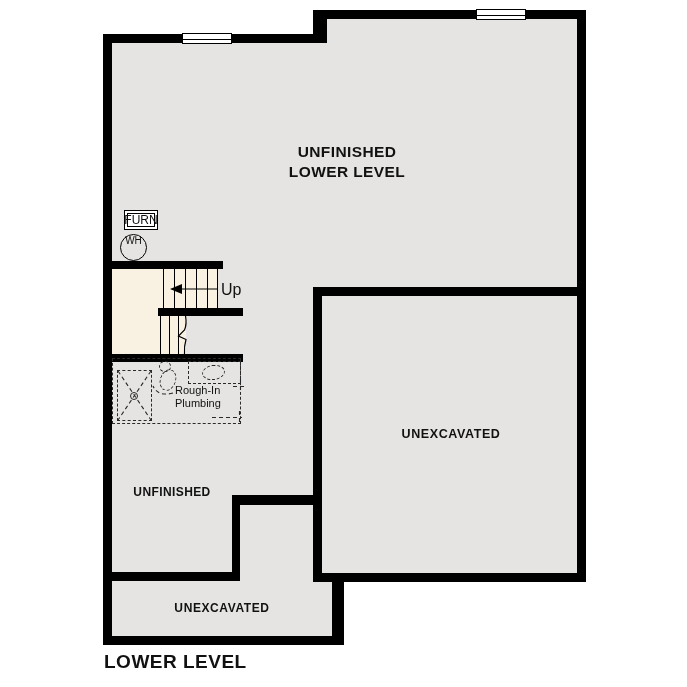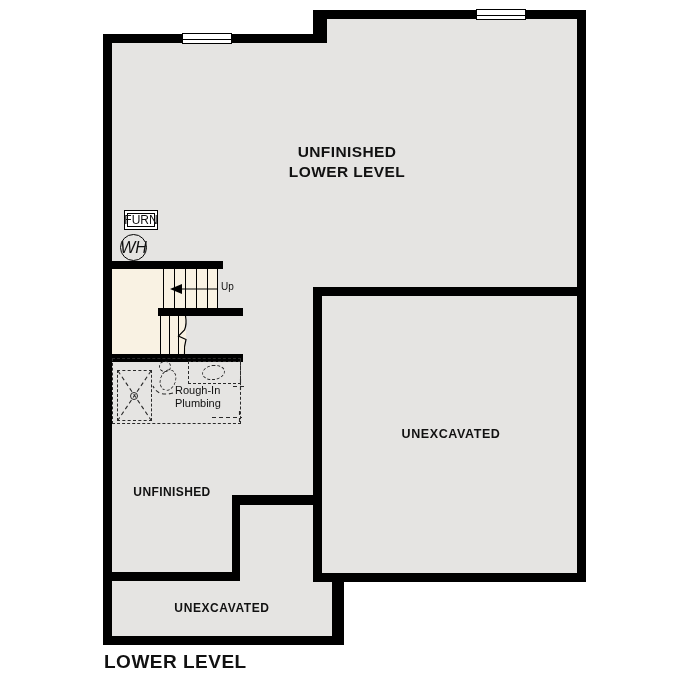--- a/index.html
+++ b/index.html
@@ -9,28 +9,28 @@
   .cream{position:absolute;background:#f9f2e3;}
   .wall{position:absolute;background:#000000;}
   .window{position:absolute;background:#ffffff;border:1px solid #000;box-sizing:border-box;}
   .window-line{position:absolute;left:0;right:0;top:50%;height:1px;background:#000;}
   .room-label{position:absolute;text-align:center;font-weight:bold;color:#111;}
   .lbl-main{font-size:15.5px;line-height:20px;letter-spacing:0.4px;}
   .lbl-unex{font-size:12.5px;letter-spacing:0.6px;}
   .lbl-storage{font-size:12px;line-height:16px;letter-spacing:0.4px;}
   .lbl-unex-sm{font-size:12px;letter-spacing:0.6px;}
   .plumb-label{position:absolute;font-size:11px;line-height:13px;color:#111;}
-  .up-label{position:absolute;font-size:10px;color:#111;}
+  .up-label{position:absolute;font-size:16px;color:#111;}
   .furn-box{position:absolute;left:124px;top:210px;width:34px;height:20px;background:#ffffff;
             border:1px solid #000;box-sizing:border-box;display:flex;align-items:center;justify-content:center;}
   .furn-inner{position:absolute;left:2px;top:2px;right:2px;bottom:2px;border:1px solid #000;
               display:flex;align-items:center;justify-content:center;font-size:12px;color:#111;}
   .wh-circle{position:absolute;left:120px;top:234px;width:27px;height:27px;border:1.2px solid #000;
-             border-radius:50%;box-sizing:border-box;display:flex;align-items:center;justify-content:center;
-             font-size:16px;color:#111;font-style:italic;}
+             border-radius:50%;box-sizing:border-box;display:flex;align-items:flex-start;justify-content:center;
+             font-size:10px;color:#111;}
   .dashed-box{position:absolute;border:1.2px dashed #2a2a2a;box-sizing:border-box;}
   .dashed-ellipse{position:absolute;border:1.2px dashed #2a2a2a;border-radius:50%;box-sizing:border-box;}
   .title{position:absolute;left:104px;top:651px;font-size:19px;font-weight:bold;letter-spacing:0.5px;color:#111;}
   svg.overlay{position:absolute;left:0;top:0;pointer-events:none;}
 </style>
 </head>
 <body>
 
 <div class="page">
 

